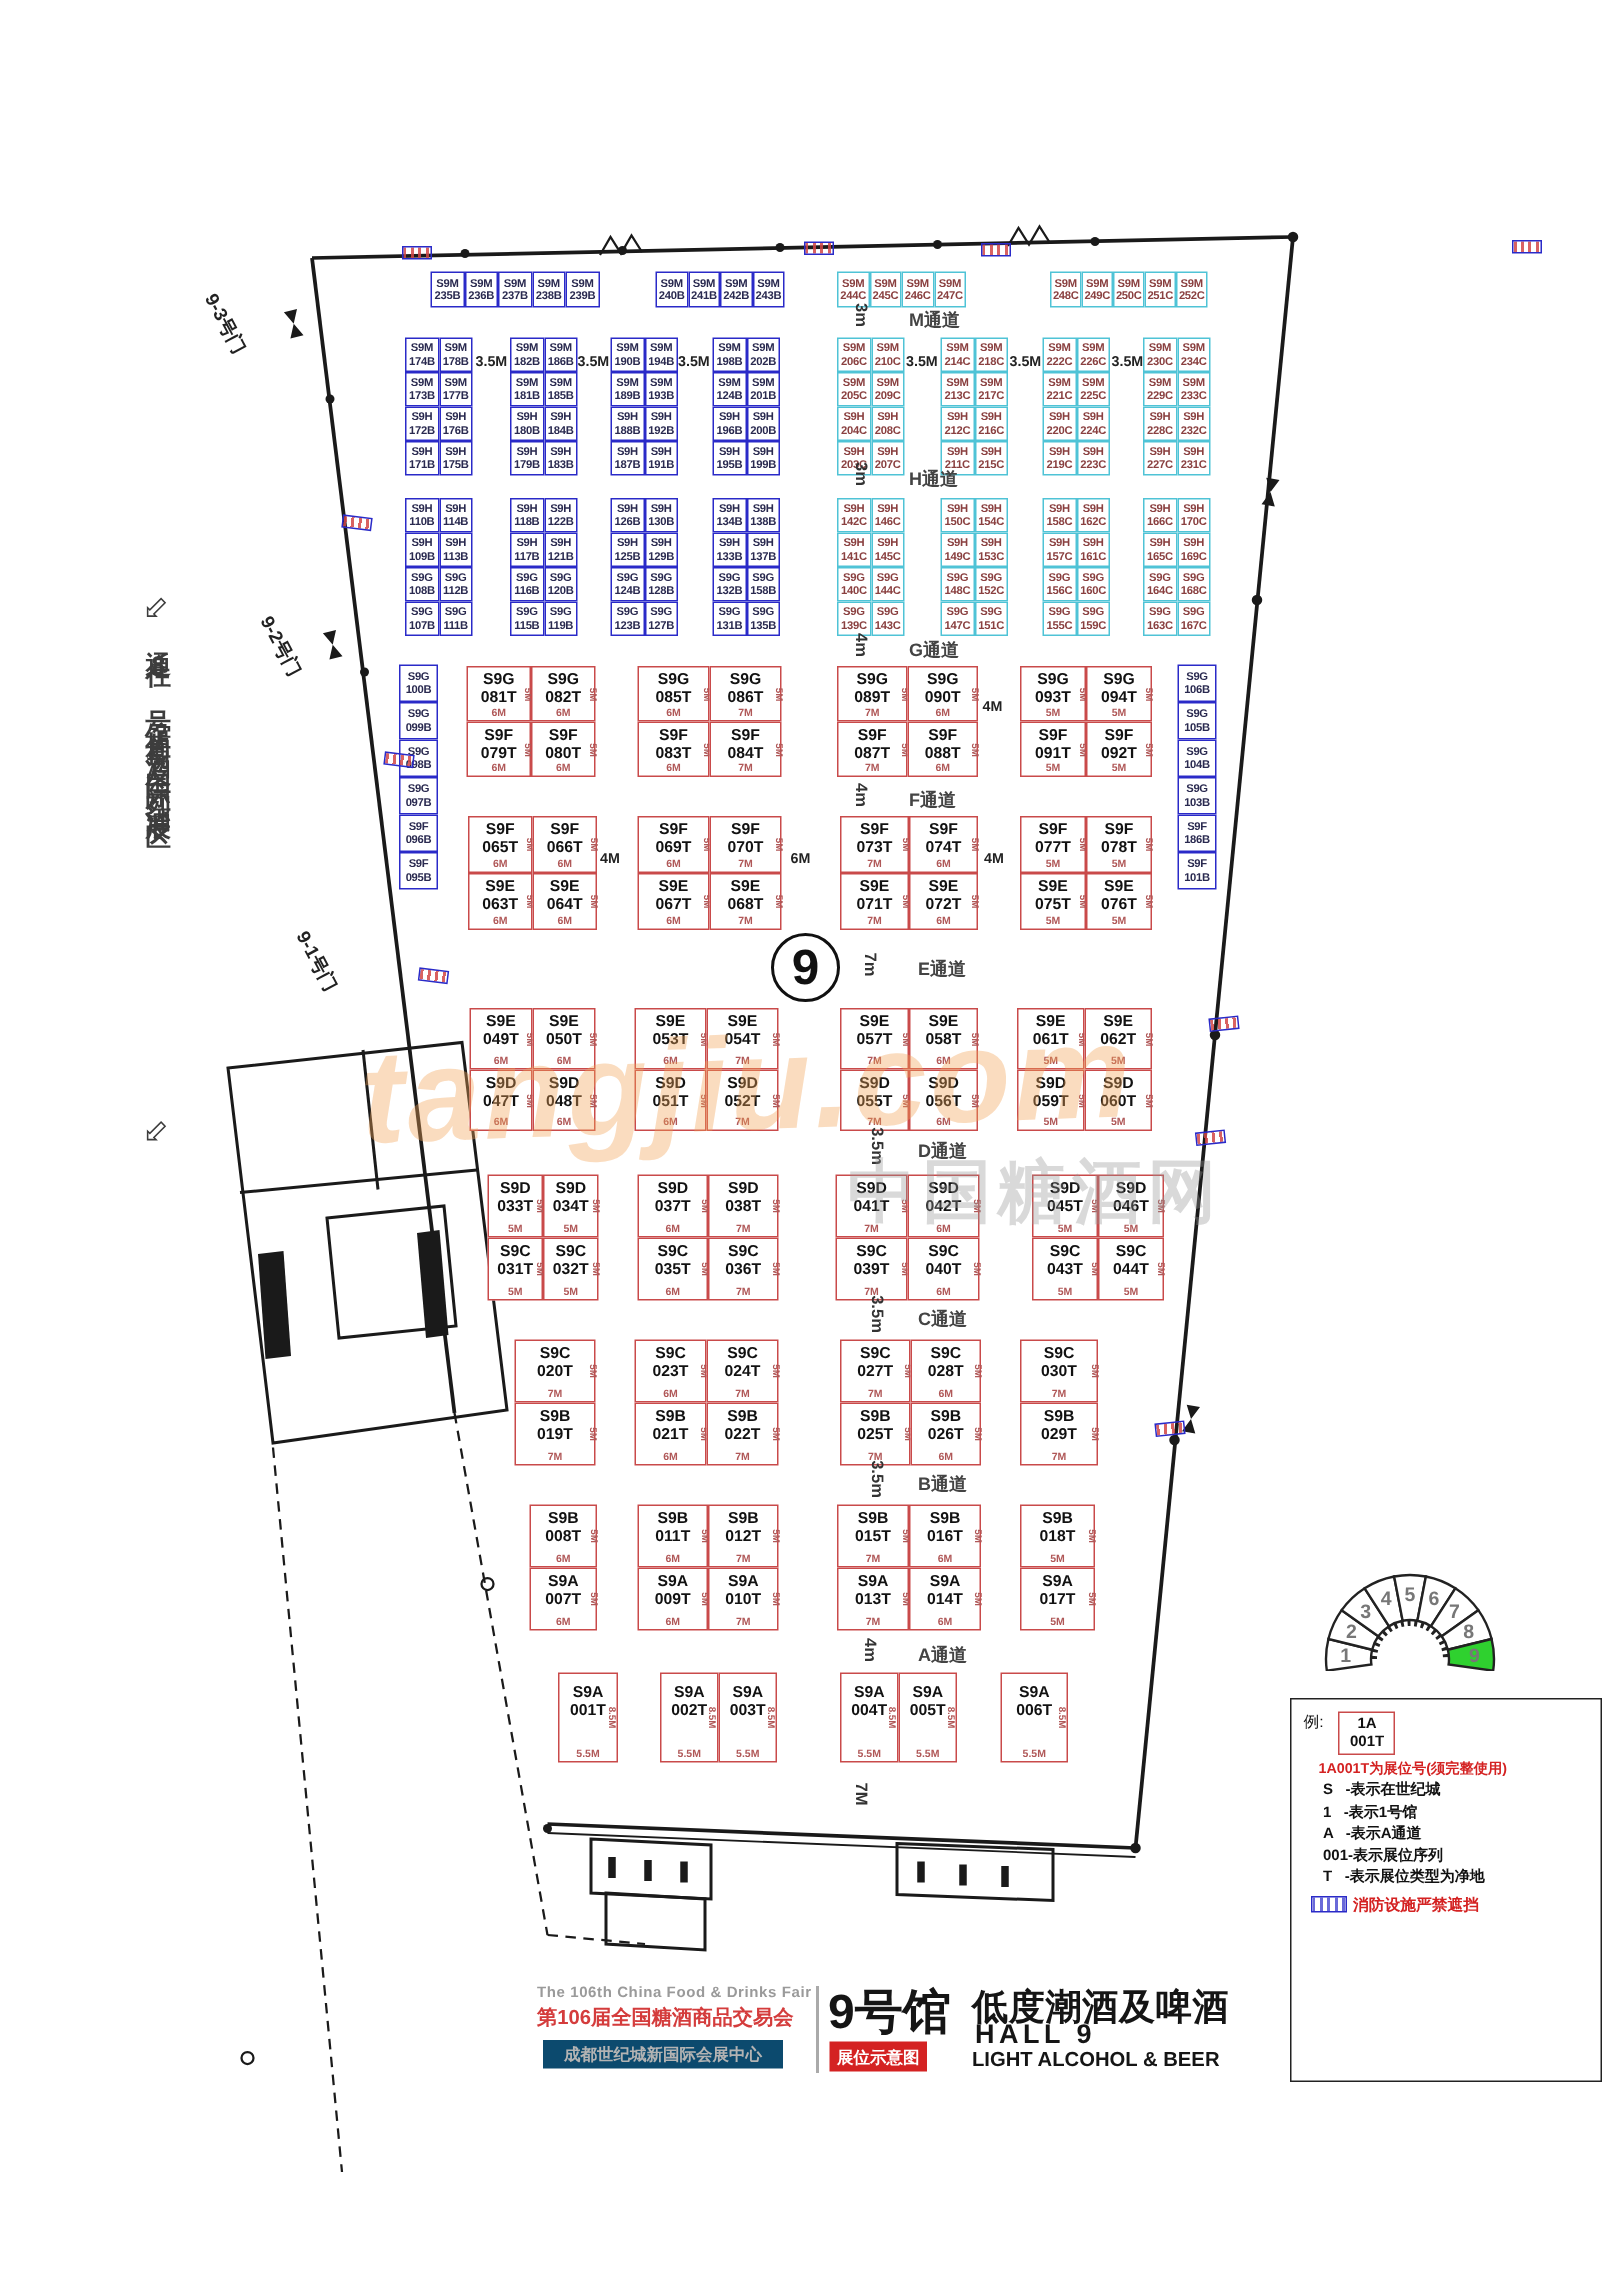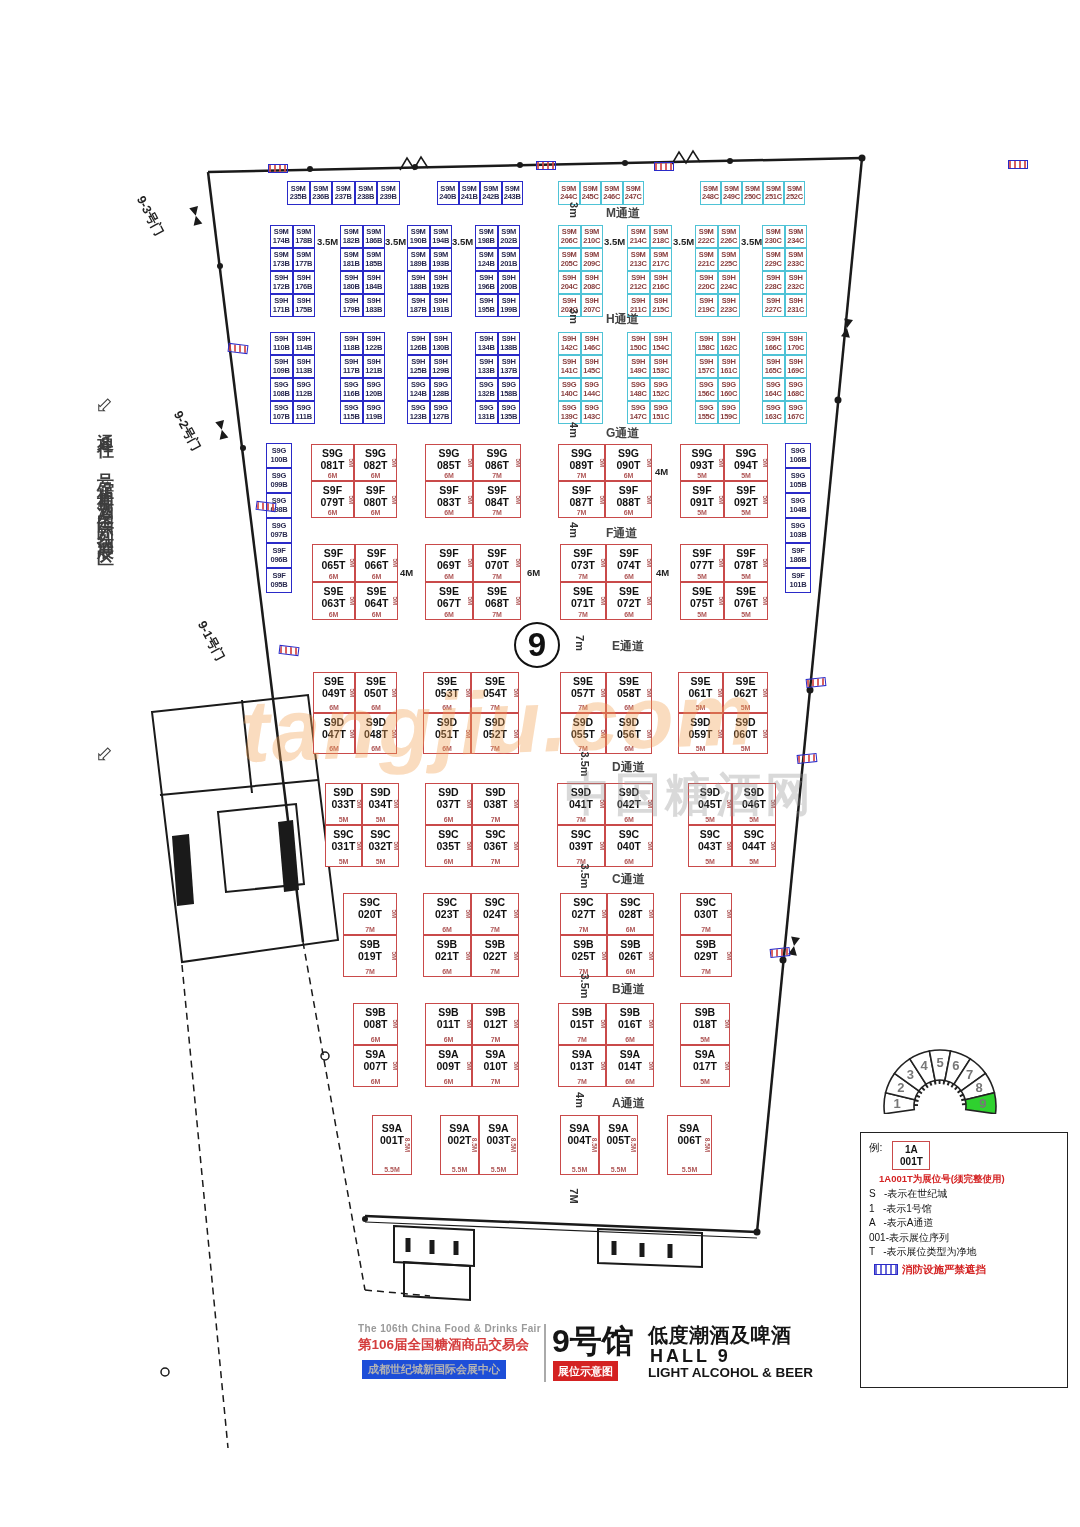--- a/index.html
+++ b/index.html
@@ -23,35 +23,35 @@
   .fmark{position:absolute;width:20px;height:9px;border:1.3px solid #2a2ac8;background:repeating-linear-gradient(90deg,rgba(210,70,70,.85) 0 2px,transparent 2px 5px);z-index:3;box-sizing:border-box;}
   #corridor{position:absolute;left:94px;top:420px;writing-mode:vertical-rl;text-orientation:upright;font-size:17px;font-weight:700;color:#3d3d3d;letter-spacing:7px;z-index:3;}
   .arr{position:absolute;font-size:21px;color:#3d3d3d;transform:rotate(-45deg);z-index:3;}
   #big9{position:absolute;left:514px;top:622px;width:46px;height:46px;border:2.5px solid #111;border-radius:50%;display:flex;align-items:center;justify-content:center;font-size:33px;font-weight:800;color:#111;background:#fff;z-index:3;box-sizing:border-box;}
   .wm1{position:absolute;left:240px;top:672px;font-size:88px;font-style:italic;font-weight:800;color:rgba(243,163,88,0.38);z-index:5;pointer-events:none;transform:rotate(-2deg);letter-spacing:2px;}
   .wm2{position:absolute;left:415px;top:738px;font-size:45px;font-weight:700;color:rgba(140,140,140,0.40);z-index:5;pointer-events:none;letter-spacing:3px;}
   .wm3{position:absolute;left:565px;top:764px;font-size:46px;font-weight:700;color:rgba(150,150,150,0.36);z-index:5;pointer-events:none;letter-spacing:4px;}
   
   .t-en{position:absolute;left:358px;top:1323px;font-size:10px;font-weight:700;color:#9a9a9a;letter-spacing:0.4px;z-index:4;}
   .t-cn{position:absolute;left:358px;top:1336px;font-size:13.5px;font-weight:800;color:#d43c3c;z-index:4;}
-  .t-venue{position:absolute;left:362px;top:1360px;width:144px;background:#1d4ed8;color:#b3b3b3;font-weight:700;font-size:11px;text-align:center;padding:2px 0;z-index:4;}
+  .t-venue{position:absolute;left:362px;top:1360px;width:160px;background:#0c4a6e;color:#b3b3b3;font-weight:700;font-size:11px;text-align:center;padding:2px 0;z-index:4;}
   .t-div{position:absolute;left:544px;top:1324px;width:1.5px;height:58px;background:#aaa;z-index:4;}
   .t-hallcn{position:absolute;left:552px;top:1320px;font-size:32px;font-weight:900;color:#151515;z-index:4;}
-  .t-sub{position:absolute;left:648px;top:1322px;font-size:20px;font-weight:900;color:#151515;letter-spacing:0.5px;z-index:4;}
+  .t-sub{position:absolute;left:648px;top:1322px;font-size:24px;font-weight:900;color:#151515;letter-spacing:0.5px;z-index:4;}
   .t-hallen{position:absolute;left:650px;top:1346px;font-size:18px;font-weight:800;color:#151515;letter-spacing:3px;z-index:4;}
   .t-badge{position:absolute;left:553px;top:1361px;background:#d42222;color:#fff;font-size:11px;font-weight:700;padding:2.5px 5px;z-index:4;}
   .t-en2{position:absolute;left:648px;top:1365px;font-size:13.5px;font-weight:800;color:#151515;z-index:4;}
   
   #legend{position:absolute;left:860px;top:1132px;width:208px;height:256px;border:1.5px solid #222;box-sizing:border-box;padding:7px 8px 4px 8px;z-index:4;background:#fff;font-size:10.5px;color:#111;}
   .lg-intro{line-height:1.32;}
   .lg-ex{display:flex;align-items:flex-start;margin-top:1px;}
   .lg-exbox{border:1.2px solid #c94a4a;width:36px;text-align:center;font-weight:700;font-size:10px;line-height:1.15;padding:2px 0;margin-left:10px;}
   .lg-exbox span{display:block;}
   .lg-note{color:#d42222;font-weight:700;font-size:9.5px;margin:3px 0 1px 10px;}
-  .lg-def{white-space:pre;line-height:1.45;font-size:10px;}
+  .lg-def{white-space:pre;line-height:1.45;margin-left:13px;font-size:10px;font-weight:bold;}
   .lg-sws{margin-top:6px;}
   .lg-sw{display:flex;align-items:center;margin:2px 0 0 13px;font-size:10px;}
   .lg-swbox{width:10px;height:10px;border:1.8px solid;margin-right:4px;background:#fff;box-sizing:border-box;}
   .lg-fire{display:flex;align-items:center;margin:3px 0 0 5px;}
   .lg-fireicon{width:24px;height:11px;border:1.4px solid #2a2ac8;background:repeating-linear-gradient(90deg,rgba(42,42,200,.7) 0 2px,transparent 2px 5px);margin-right:4px;box-sizing:border-box;}
   .lg-firetext{color:#d42222;font-weight:700;font-size:10.5px;}
   #fan{position:absolute;left:876px;top:1034px;z-index:4;}
 </style>
 </head>
 <body>

